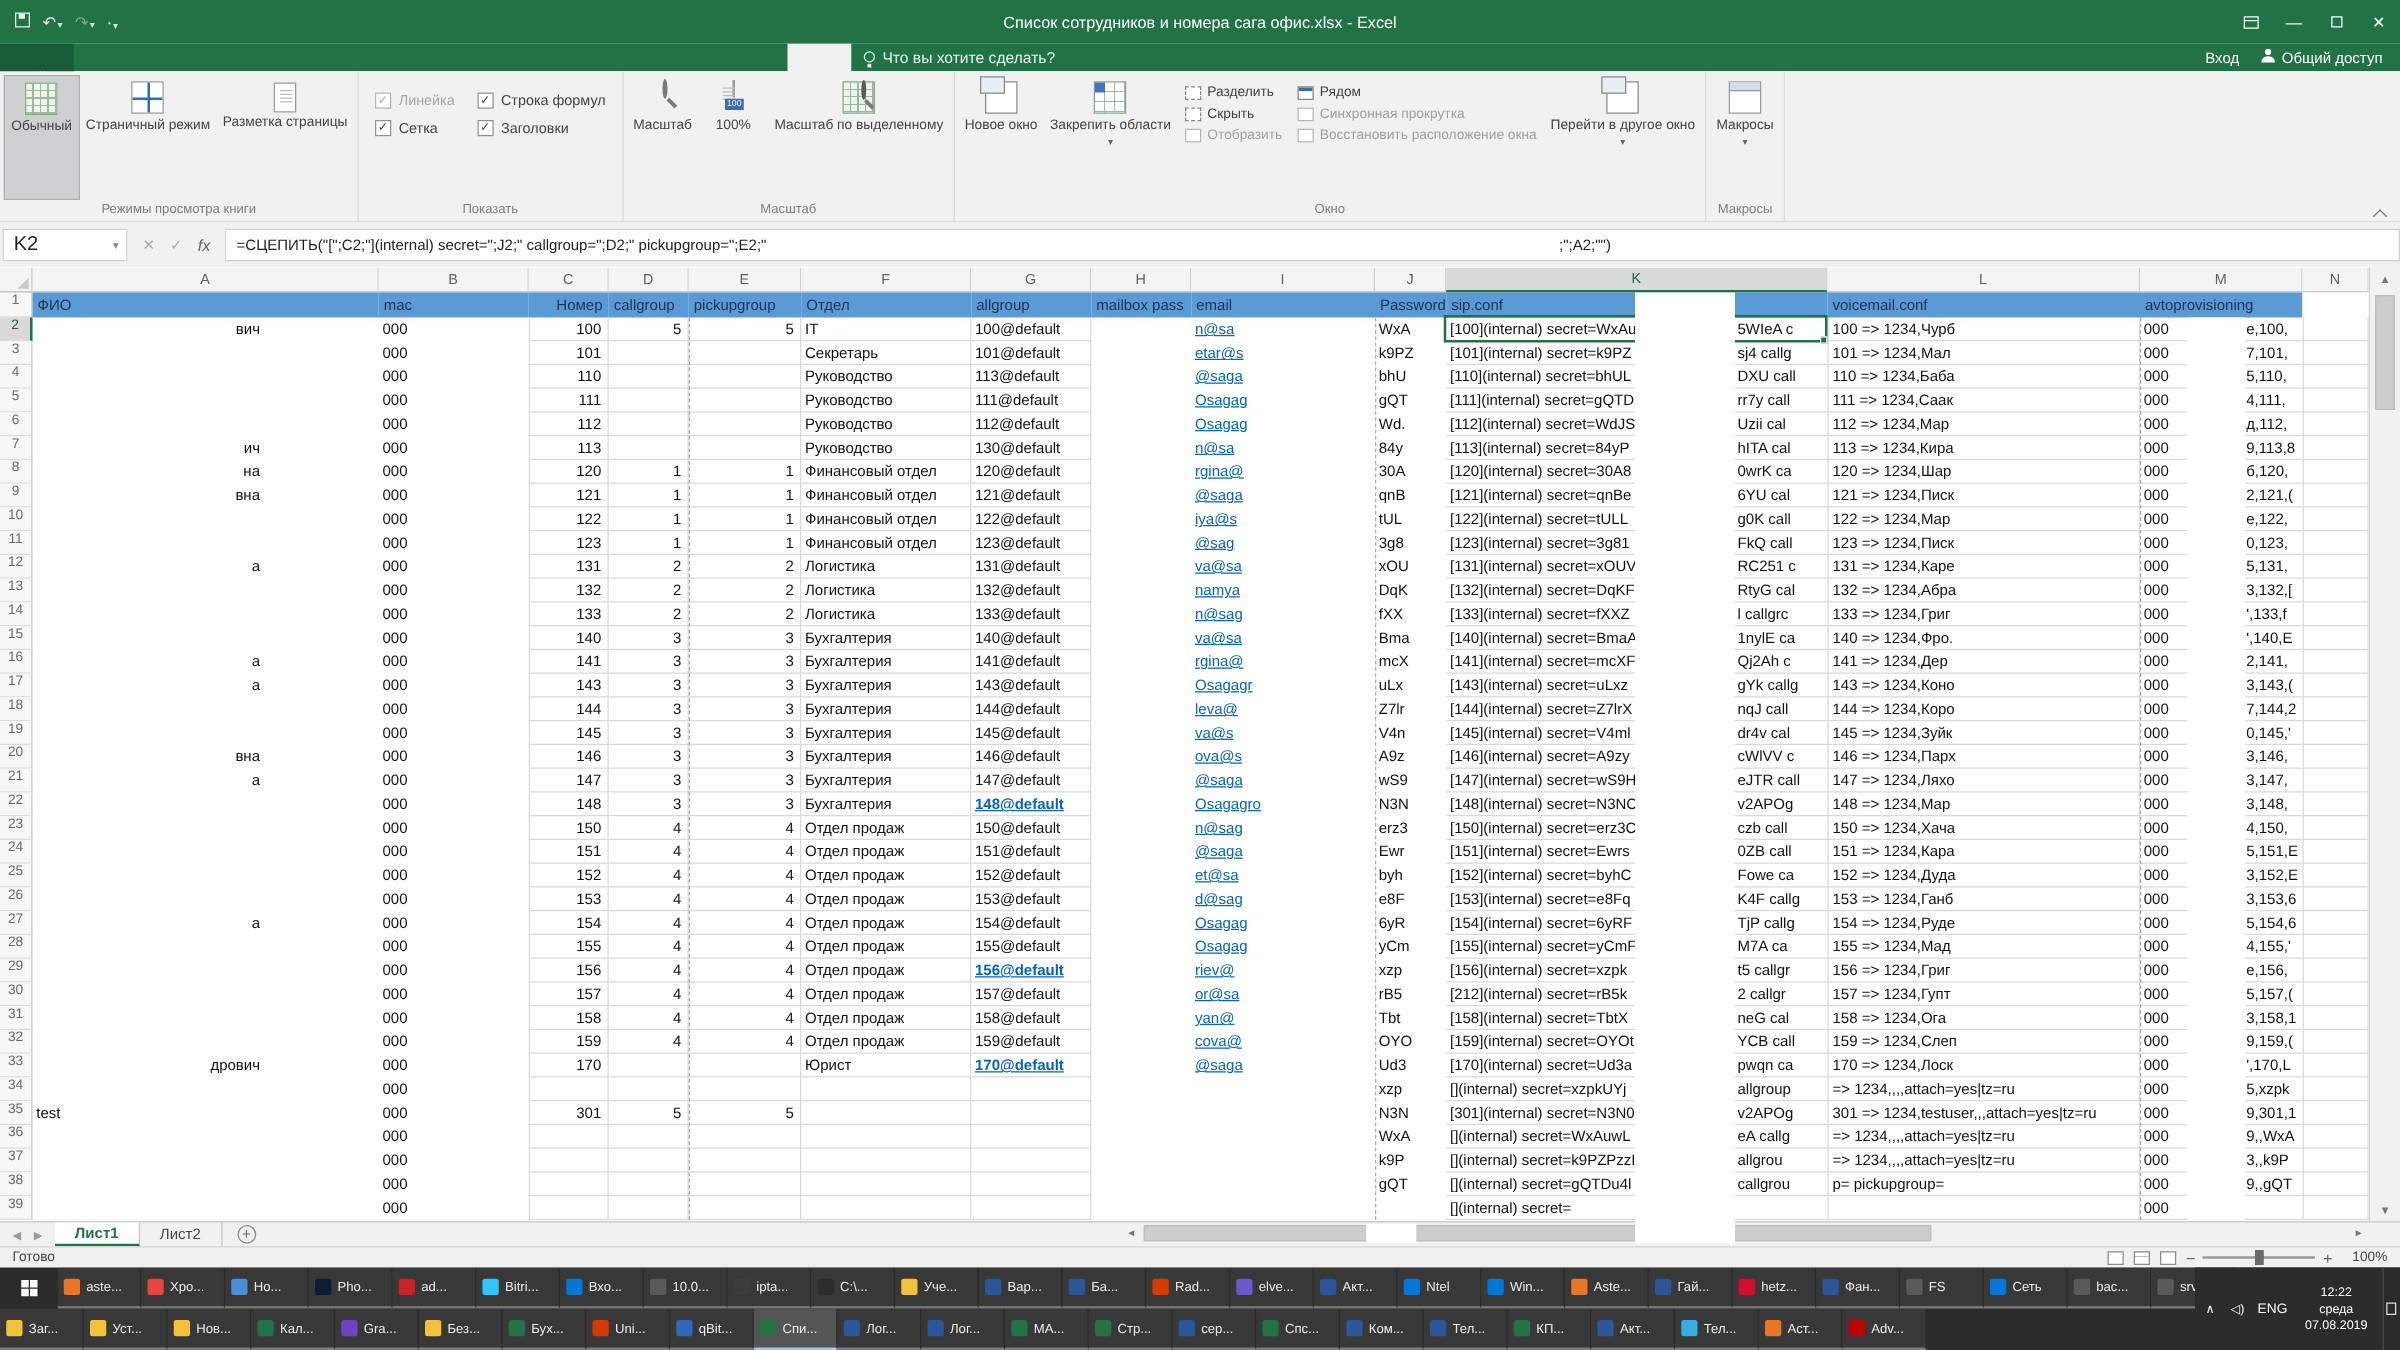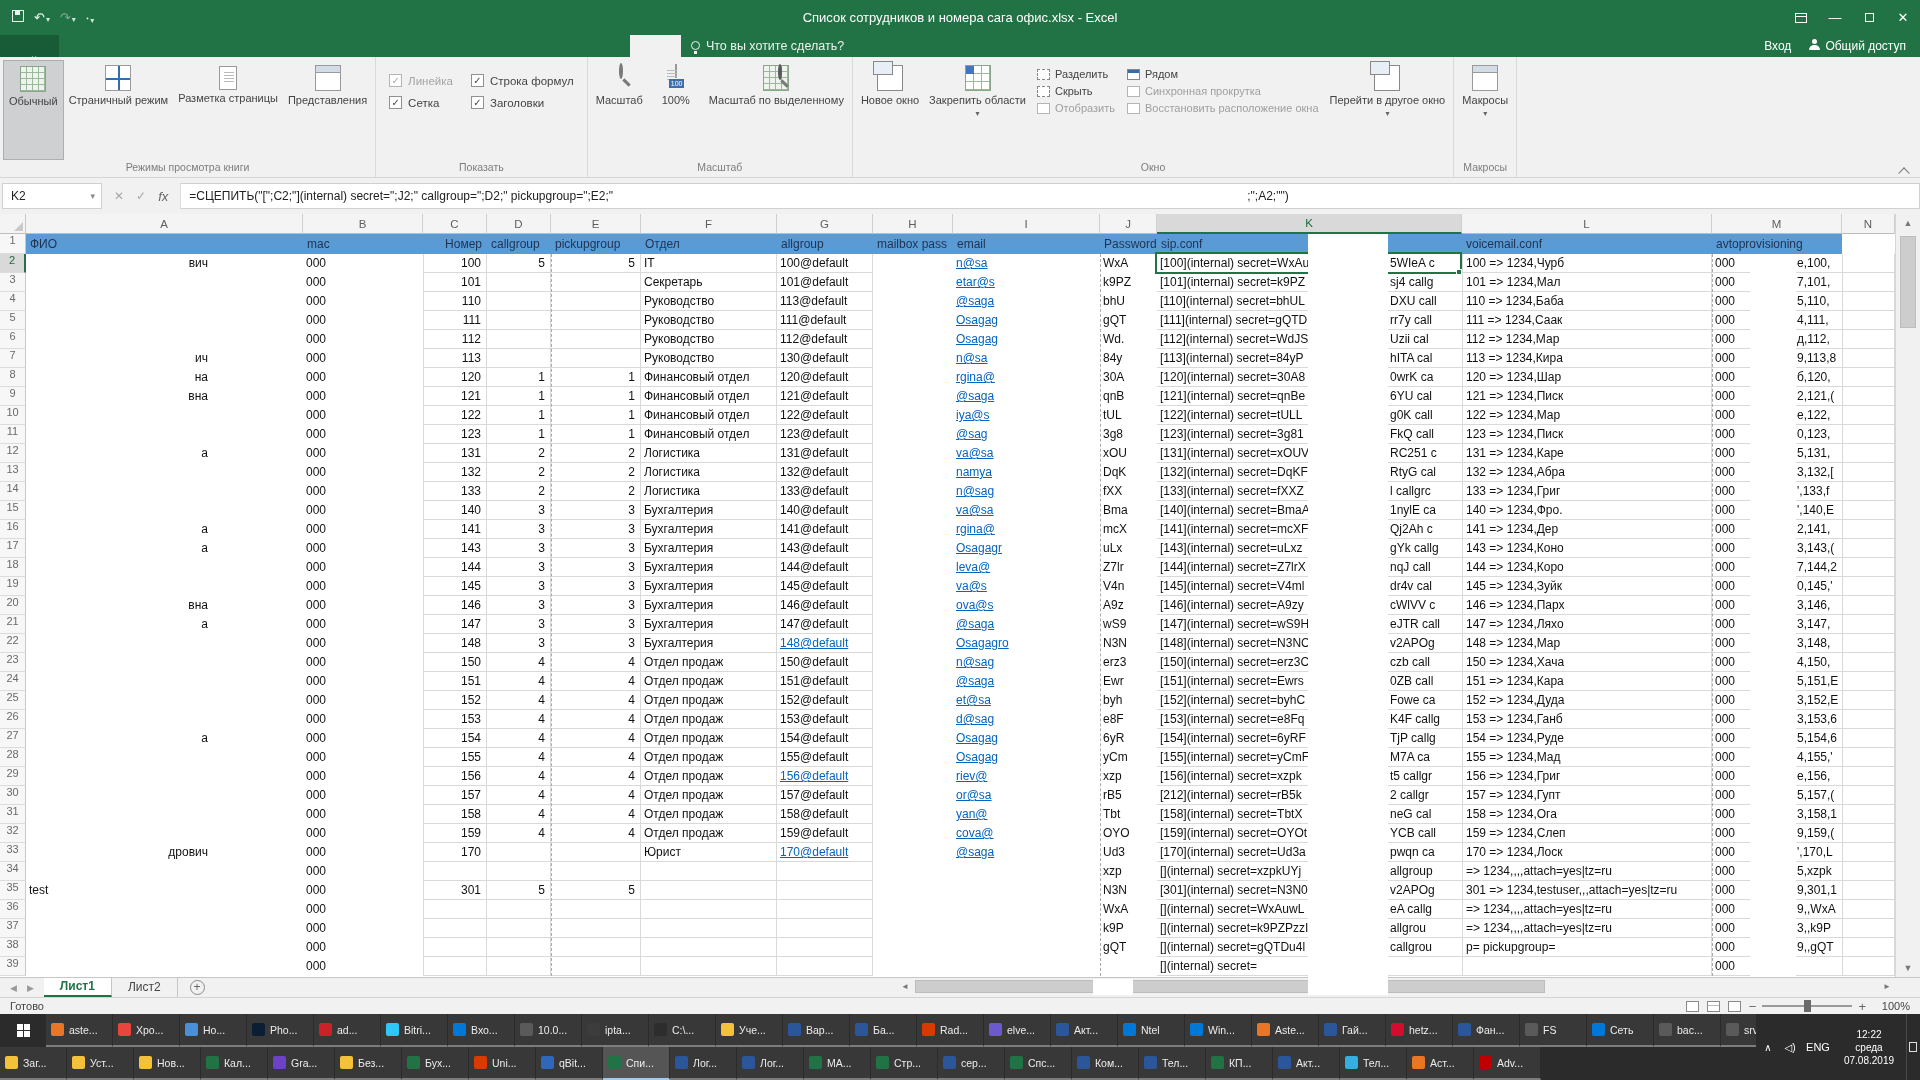--- a/index.html
+++ b/index.html
@@ -74,21 +74,21 @@
   .sbtn.dis .sico{border-color:#b5b5b5;}
   .chk{display:grid;grid-template-columns:auto auto;gap:9px 18px;padding:14px 10px 0 10px;align-content:start;}
   .ckitem{display:flex;align-items:center;gap:6px;font-size:11.5px;color:#444;white-space:nowrap;}
   .ckitem.dis{color:#a5a5a5;}
   .cbx{width:13px;height:13px;border:1px solid #919191;background:#fff;font-size:10px;line-height:12px;text-align:center;color:#444;flex:none;}
   .ckitem.dis .cbx{color:#a9a9a9;border-color:#b5b5b5;}
   .collapse{position:absolute;right:10px;bottom:4px;width:10px;height:6px;}
   .collapse:before{content:"";position:absolute;left:0;top:2px;width:7px;height:7px;border-left:1.5px solid #777;border-top:1.5px solid #777;transform:rotate(45deg);}
   
   .fbar{position:absolute;left:0;top:178px;width:1920px;height:36px;background:#f1f1f1;display:flex;align-items:center;}
-  .namebox{width:100px;height:26px;background:#fff;border:1px solid #d0d0d0;margin-left:2px;display:flex;align-items:center;font-size:12px;color:#222;padding-left:8px;position:relative;}
+  .namebox{width:100px;height:26px;background:#fff;border:1px solid #d0d0d0;margin-left:2px;display:flex;align-items:center;font-size:16px;color:#222;padding-left:8px;position:relative;}
   .namebox:after{content:"▾";position:absolute;right:6px;color:#888;font-size:9px;}
   .fx-ic{display:flex;align-items:center;gap:12px;padding:0 12px;color:#a9a9a9;font-size:12px;border-right:1px solid #dcdcdc;height:26px;}
   .fx-it{font-style:italic;color:#666;font-size:13px;}
   .fml{flex:1;height:26px;background:#fff;border:1px solid #d0d0d0;border-left:none;position:relative;font-size:12px;color:#222;line-height:24px;overflow:hidden;white-space:nowrap;}
   .fml .fleft{position:absolute;left:8px;top:0;}
   .fml .fright{position:absolute;left:1066px;top:0;}
   
   .grid{position:absolute;left:0;top:214px;width:1895px;height:763px;background:#fff;overflow:hidden;}
   .colrow{display:flex;height:20px;}
   .corner{width:26px;height:20px;background:#f4f4f4;border-right:1px solid #c9c9c9;border-bottom:1px solid #bdbdbd;position:relative;flex:none;}
@@ -109,21 +109,21 @@
         white-space:nowrap;padding:0 3px;flex:none;}
   .g-a{width:277px;} .g-b{width:120px;} .g-c{width:64px;} .g-d{width:64px;} .g-e{width:90px;}
   .g-f{width:136px;} .g-g{width:96px;} .g-h{width:80px;} .g-i{width:147px;} .g-j{width:57px;}
   .g-k{width:305px;} .g-l{width:250px;} .g-m{width:130px;} .g-n{width:53px;}
   .num{text-align:right;padding-right:5px;}
   .afrag{text-align:right;padding-right:95px;}
   .afrag.left{text-align:left;padding-right:3px;}
   .rb{border-right:1px solid #d9d9d9;border-bottom:1px solid #d9d9d9;}
   .bb{border-bottom:1px solid #d9d9d9;}
   .lb{border-left:1px solid #d9d9d9;}
-  .link{color:#0563c1;text-decoration:underline;}
+  .link{color:#0563c1;text-decoration:underline;font-weight:bold;}
   .g-i{color:#0563c1;text-decoration:underline;}
   .kfrag{position:absolute;left:1390px;top:0;width:71px;height:19px;line-height:19px;font-size:12px;
          overflow:hidden;white-space:nowrap;color:#111;}
   .mfrag{position:absolute;left:1797px;top:0;width:44px;height:19px;line-height:19px;font-size:12px;
          overflow:hidden;white-space:nowrap;color:#111;}
   
   .ov{position:absolute;background:#fff;z-index:20;}
   #ovK{left:1308px;top:234px;width:80px;height:761px;}
   #ovM{left:1750px;top:254px;width:46px;height:722px;}
   #ovS{left:1093px;top:979px;width:40px;height:16px;z-index:21;}
@@ -235,24 +235,20 @@
             <span>Обычный</span>
           </div>
         <div class="rbtn">
             <span class="icn i-pagebrk"></span>
             <span>Страничный режим</span>
           </div>
         <div class="rbtn">
             <span class="icn i-page"></span>
             <span>Разметка страницы</span>
           </div>
-        <div class="rbtn">
-            <span class="icn i-views"></span>
-            <span>Представления</span>
-          </div>
       </div>
       <div class="rglabel">Режимы просмотра книги</div>
     </div>
 
     <div class="rgroup">
       <div class="rgc chk">
         <div class="ckitem dis">
             <span class="cbx">✓</span>
             <span>Линейка</span>
           </div>

